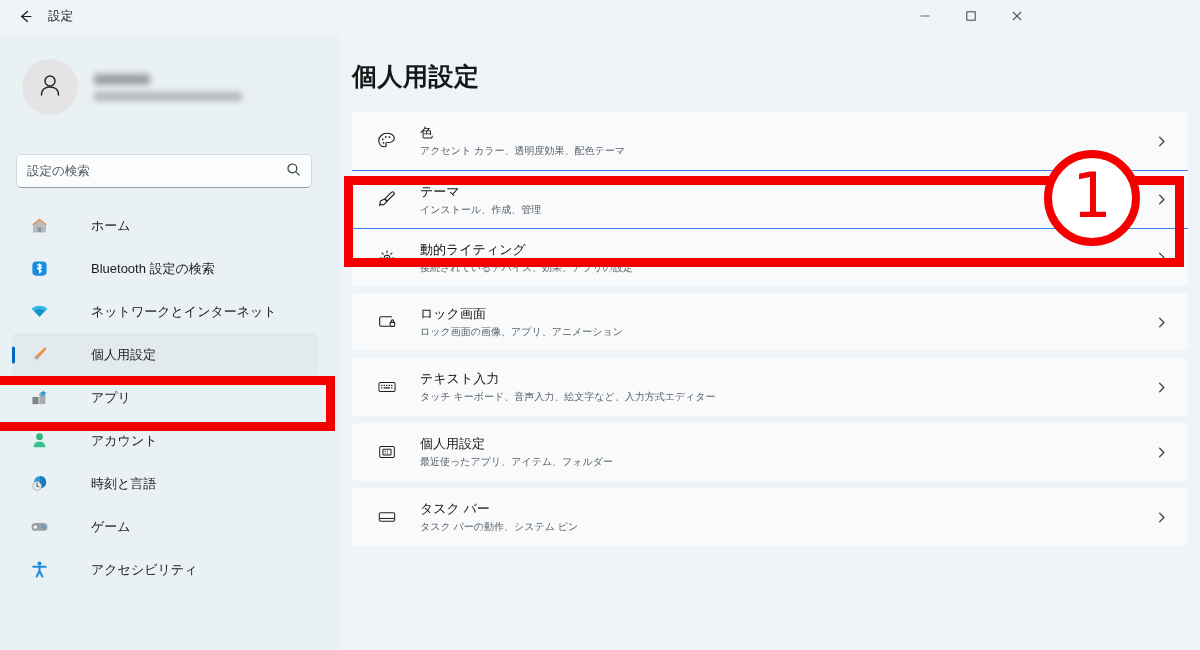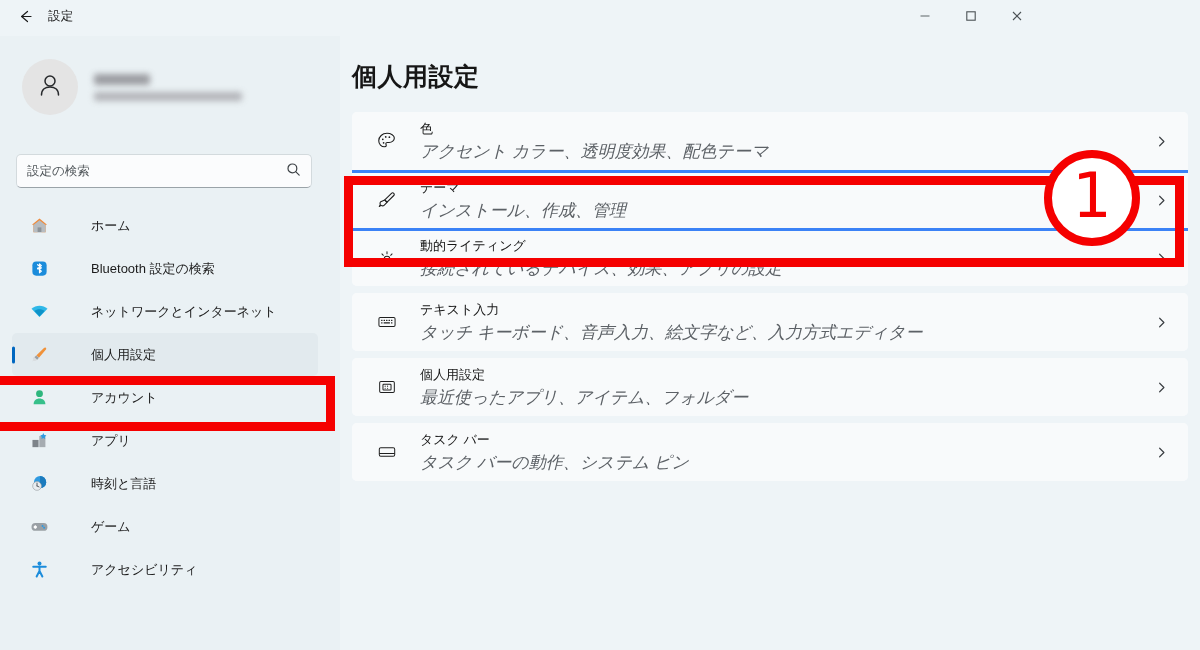--- a/index.html
+++ b/index.html
@@ -184,42 +184,41 @@
     background: #f8fafb;
   }
   .row {
     height: 58px;
     background: #f8fafb;
     display: flex;
     align-items: center;
     padding: 0 16px 0 22px;
     position: relative;
   }
-  .row + .row { border-top: 3px solid #3b82f6; }
+  .row + .row { border-top: 1px solid #3b82f6; }
   .row-icon {
     width: 26px; height: 26px;
     flex: none;
     display: flex; align-items: center; justify-content: center;
     color: #1f1f1f;
   }
   .row-text {
     margin-left: 20px;
     display: flex;
     flex-direction: column;
     justify-content: center;
     gap: 2px;
   }
   .row-title {
     font-size: 13px;
     color: #161616;
   }
   .row-sub {
-    font-size: 17px;
+    font-size: 10px;
     color: #5c6166;
-    font-style: italic;
   }
   .row-chevron {
     margin-left: auto;
     width: 22px; height: 22px;
     display: flex; align-items: center; justify-content: center;
     color: #3b3f43;
   }
 
   
   .anno-box {
@@ -370,36 +369,36 @@
           <path d="M6.5 11.1 L9.3 13.4 L7 16.1 C6.2 17 4.9 17.2 3.9 16.6 L2.4 17.4 L3.3 15.6 C2.9 14.7 3.1 13.6 3.8 12.9 Z" fill="#d9dde0"></path>
           <path d="M6.5 11.1 L9.3 13.4 L7.6 15.4 L4.8 13 Z" fill="#9aa0a5"></path>
         </svg>
       </span>
       <span class="nav-label">個人用設定</span>
     </div>
 
     <div class="nav-item">
       <span class="nav-icon">
         <svg width="19" height="19" viewBox="0 0 20 20">
-          <circle cx="10" cy="6" r="3.6" fill="#2eb67d"></circle>
-          <path d="M3.8 17 C3.8 13.2 6.6 11 10 11 C13.4 11 16.2 13.2 16.2 17 Z" fill="#37c08a"></path>
-        </svg>
-      </span>
-      <span class="nav-label">アカウント</span>
-    </div>
-
-    <div class="nav-item">
-      <span class="nav-icon">
-        <svg width="19" height="19" viewBox="0 0 20 20">
           <rect x="2.6" y="9.4" width="6.4" height="7.6" fill="#7e848a"></rect>
           <rect x="9.8" y="5.2" width="6.4" height="11.8" fill="#a6acb1"></rect>
           <path d="M14 2.2 L15 4.3 L17.2 4.6 L15.6 6.2 L16 8.4 L14 7.3 L12 8.4 L12.4 6.2 L10.8 4.6 L13 4.3 Z" fill="#2f9ae0"></path>
         </svg>
       </span>
       <span class="nav-label">アプリ</span>
+    </div>
+
+    <div class="nav-item">
+      <span class="nav-icon">
+        <svg width="19" height="19" viewBox="0 0 20 20">
+          <circle cx="10" cy="6" r="3.6" fill="#2eb67d"></circle>
+          <path d="M3.8 17 C3.8 13.2 6.6 11 10 11 C13.4 11 16.2 13.2 16.2 17 Z" fill="#37c08a"></path>
+        </svg>
+      </span>
+      <span class="nav-label">アカウント</span>
     </div>
 
     <div class="nav-item">
       <span class="nav-icon">
         <svg width="19" height="19" viewBox="0 0 20 20">
           <circle cx="10.6" cy="8.6" r="6.4" fill="#2f9ae0"></circle>
           <path d="M10.6 2.2 A6.4 6.4 0 0 1 10.6 15 Z" fill="#1b7bbd"></path>
           <circle cx="7.4" cy="12.6" r="4.6" fill="#e9edf0" stroke="#9aa0a5" stroke-width=".7"></circle>
           <line x1="7.4" y1="12.6" x2="7.4" y2="9.6" stroke="#43484c" stroke-width=".9" stroke-linecap="round"></line>
           <line x1="7.4" y1="12.6" x2="9.5" y2="13.6" stroke="#43484c" stroke-width=".9" stroke-linecap="round"></line>
@@ -505,20 +504,40 @@
         </span>
         <span class="row-chevron">
           <svg width="13" height="13" viewBox="0 0 14 14" fill="none" stroke="#3b3f43" stroke-width="1.25">
               <path d="M5 2.4 L9.6 7 L5 11.6" stroke-linecap="round" stroke-linejoin="round"></path>
             </svg>
         </span>
       </div>
 
     </div>
 
+    <div class="card-group">
+      <div class="row">
+        <span class="row-icon">
+          <svg width="22" height="22" viewBox="0 0 24 24" fill="none" stroke="#1f1f1f" stroke-width="1.2">
+            <path d="M17 6.2 L5.6 6.2 C4.7 6.2 4 6.9 4 7.8 L4 15 C4 15.9 4.7 16.6 5.6 16.6 L14.6 16.6" stroke-linecap="round" stroke-linejoin="round"></path>
+            <rect x="15.4" y="12.4" width="5" height="4.4" rx=".9"></rect>
+            <path d="M16.6 12.4 L16.6 11.1 C16.6 10.3 17.2 9.7 17.9 9.7 C18.7 9.7 19.3 10.3 19.3 11.1 L19.3 12.4"></path>
+          </svg>
+        </span>
+        <span class="row-text">
+          <span class="row-title">ロック画面</span>
+          <span class="row-sub">ロック画面の画像、アプリ、アニメーション</span>
+        </span>
+        <span class="row-chevron">
+          <svg width="13" height="13" viewBox="0 0 14 14" fill="none" stroke="#3b3f43" stroke-width="1.25">
+              <path d="M5 2.4 L9.6 7 L5 11.6" stroke-linecap="round" stroke-linejoin="round"></path>
+            </svg>
+        </span>
+      </div>
+    </div>
 
     <div class="card-group">
       <div class="row">
         <span class="row-icon">
           <svg width="22" height="22" viewBox="0 0 24 24" fill="none" stroke="#1f1f1f" stroke-width="1.1">
             <rect x="3.2" y="7" width="17.6" height="10" rx="1.4"></rect>
             <g fill="#1f1f1f" stroke="none">
               <rect x="5.6" y="9.5" width="1.5" height="1.5" rx=".3"></rect>
               <rect x="8.3" y="9.5" width="1.5" height="1.5" rx=".3"></rect>
               <rect x="11" y="9.5" width="1.5" height="1.5" rx=".3"></rect>

